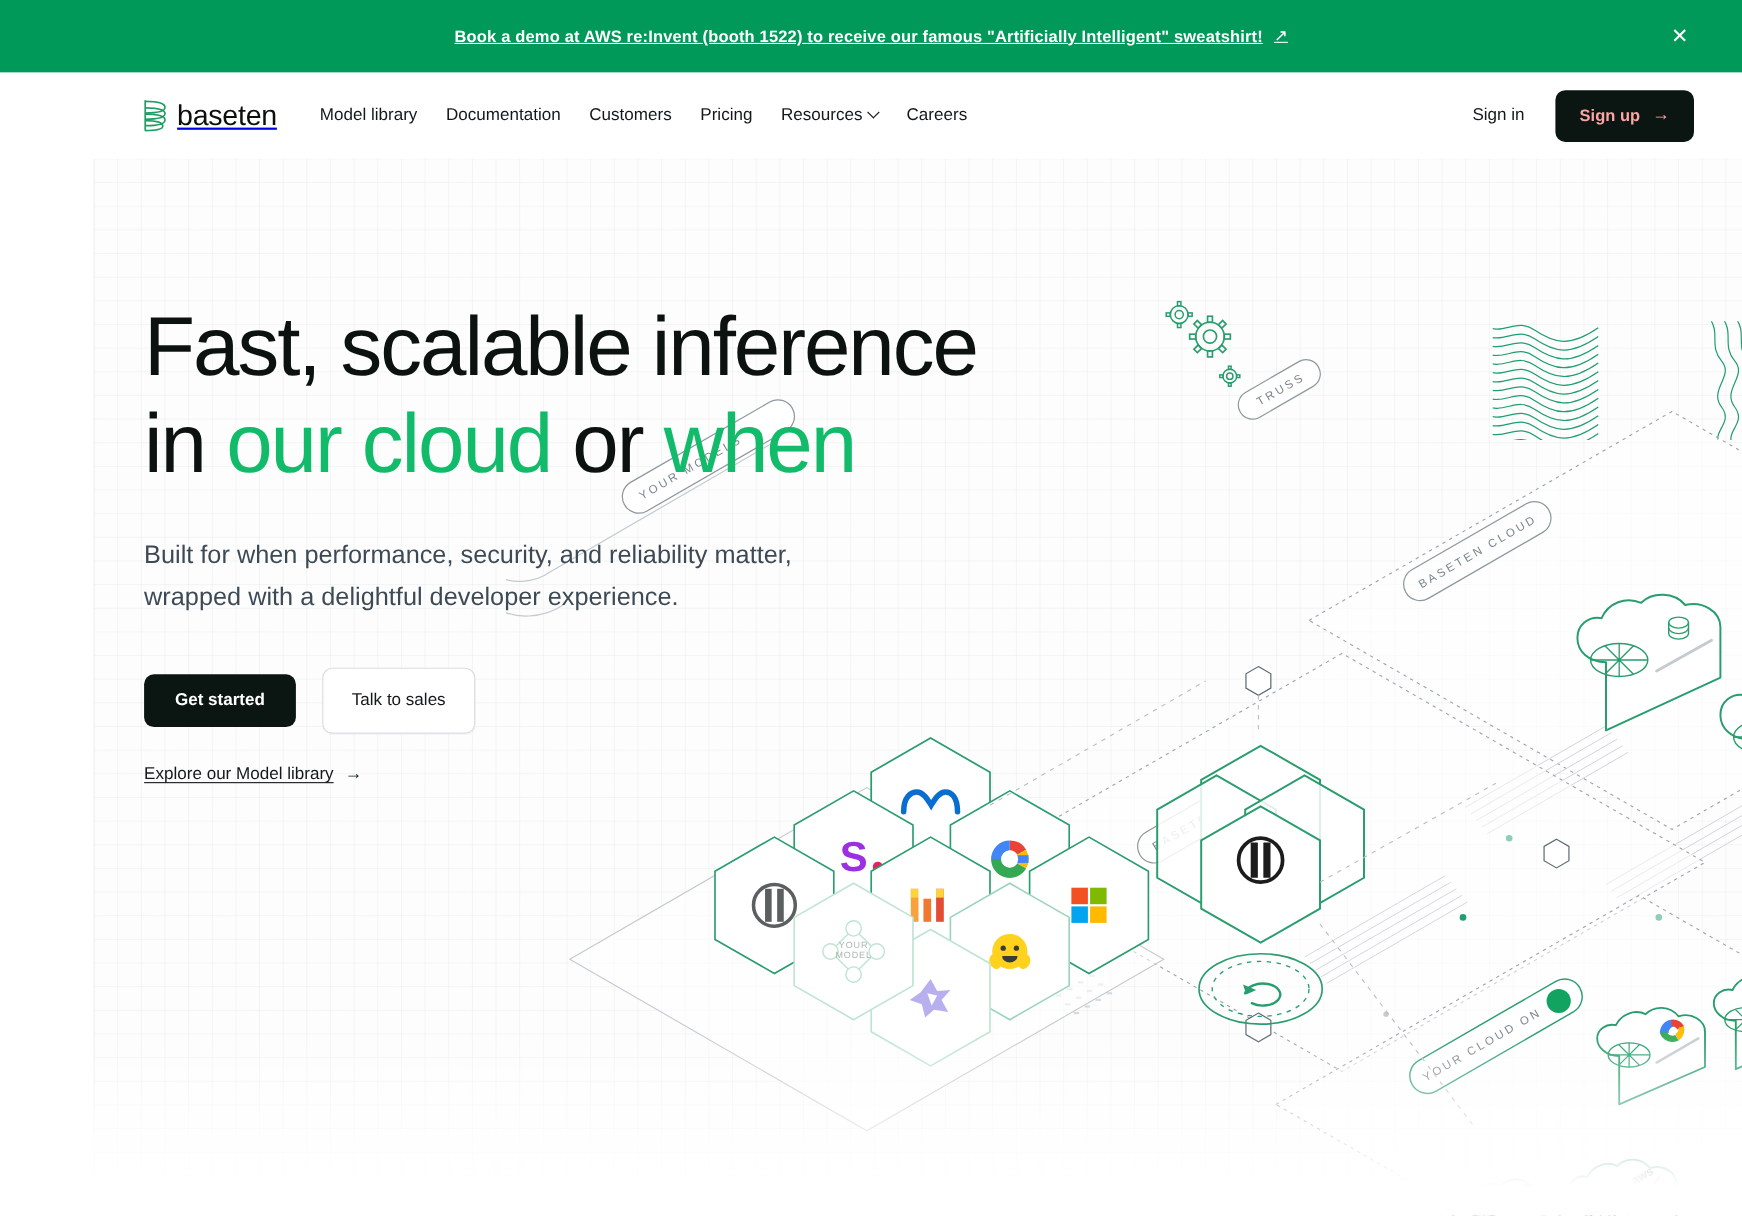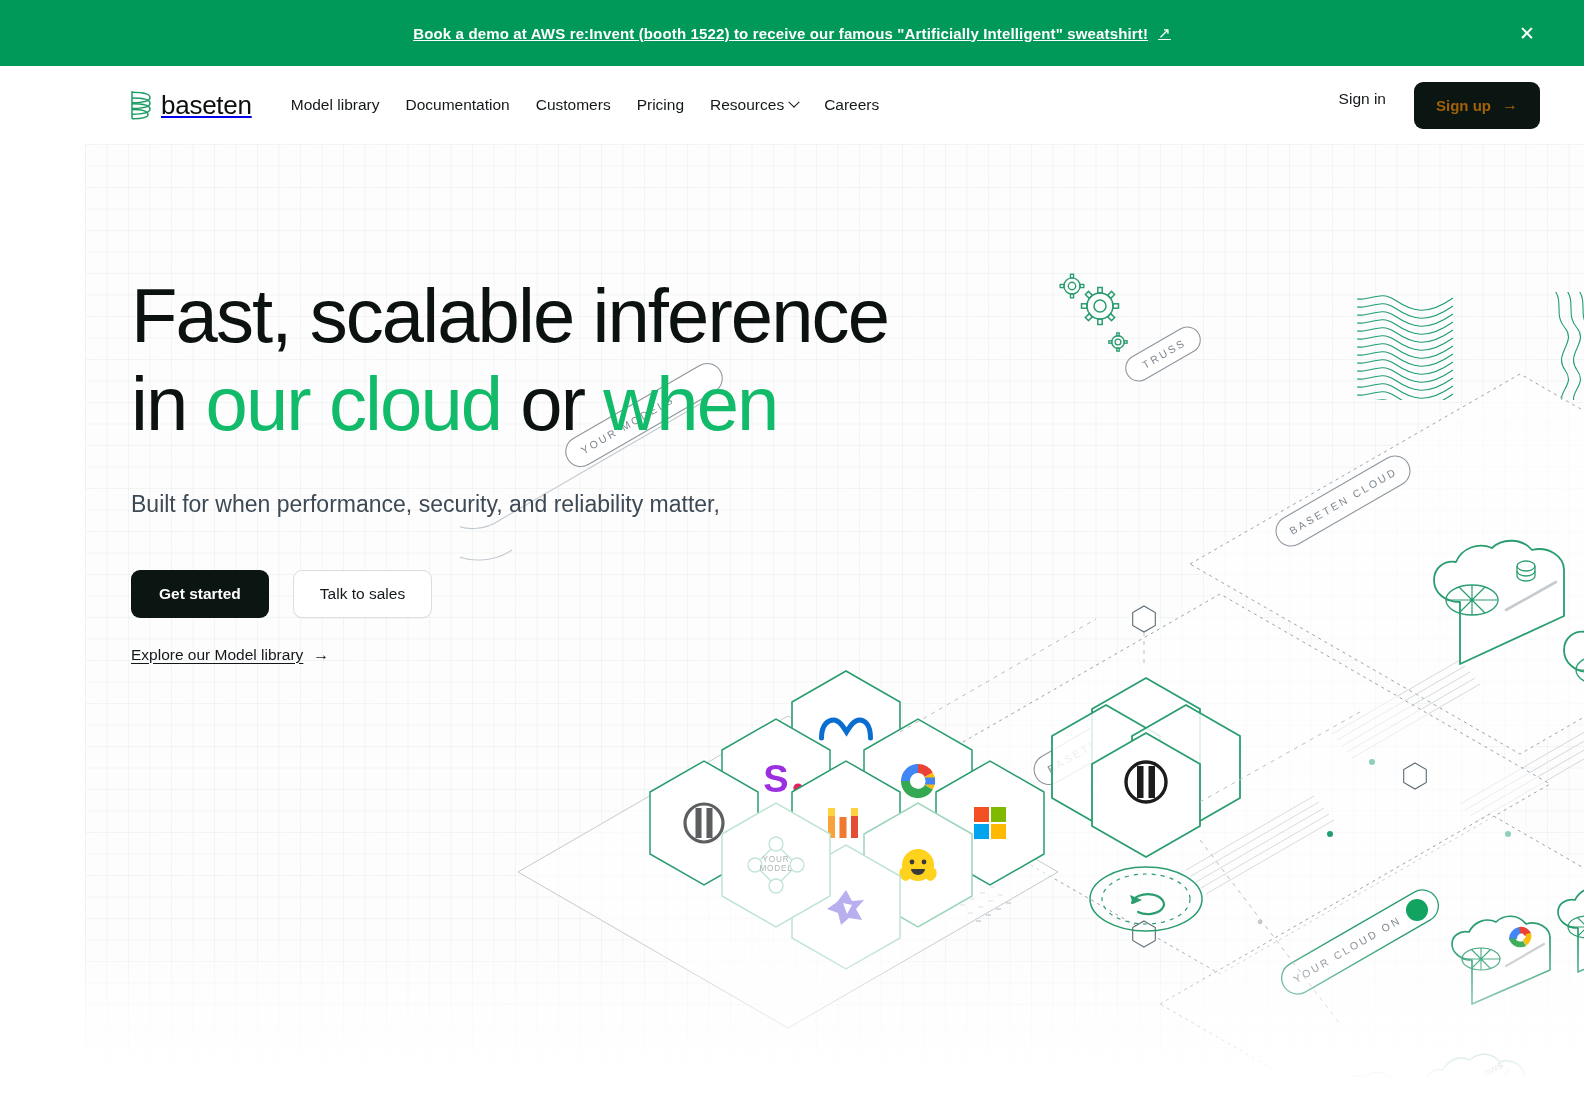--- a/index.html
+++ b/index.html
@@ -97,33 +97,33 @@
   .chev {
     display: inline-block;
     width: 8px; height: 8px;
     border-right: 1.4px solid #14181a;
     border-bottom: 1.4px solid #14181a;
     transform: rotate(45deg) translate(-2px,-2px);
   }
   .nav-right {
     margin-left: auto;
     display: flex;
-    align-items: flex-start;
+    align-items: center;
     gap: 22px;
   }
   .signin {
     font-size: 15.5px;
     color: #14181a;
     cursor: pointer;
     padding: 8px 6px;
     text-decoration: none;
   }
   .signup {
     background: #0b1512;
-    color: #a16207;
+    color: #fca5a5;
     font-size: 15px;
     font-weight: 700;
     border: none;
     border-radius: 9px;
     padding: 0 22px;
     height: 47px;
     display: inline-flex;
     align-items: center;
     gap: 11px;
     cursor: pointer;
@@ -208,21 +208,21 @@
     cursor: pointer;
     font-family: inherit;
   }
   .btn-secondary {
     background: #ffffff;
     color: #14181a;
     font-size: 15.5px;
     font-weight: 400;
     border: 1px solid #d9dee0;
     border-radius: 9px;
-    height: 48px;
+    height: 60px;
     padding: 0 26px;
     cursor: pointer;
     font-family: inherit;
     box-shadow: 0 1px 1px rgba(0,0,0,0.03);
   }
   .explore-link {
     margin-top: 28px;
     display: inline-flex;
     align-items: flex-end;
     gap: 10px;
@@ -340,20 +340,21 @@
   </svg>
 
   <div class="hero-copy">
     <h1 class="headline">
       <span>Fast, scalable inference</span><br>
       <span>in </span><span class="accent">our cloud</span><span> or </span><span class="accent">when</span>
     </h1>
 
     <p class="subhead">
       <span>Built for when performance, security, and reliability matter,</span><br>
+      <span>wrapped with a delightful developer experience.</span>
     </p>
 
     <div class="cta-row">
       <button class="btn-primary">Get started</button>
       <button class="btn-secondary">Talk to sales</button>
     </div>
 
     <a class="explore-link" href="#">
       <span class="lbl">Explore our Model library</span>
       <span class="ar">→</span>

